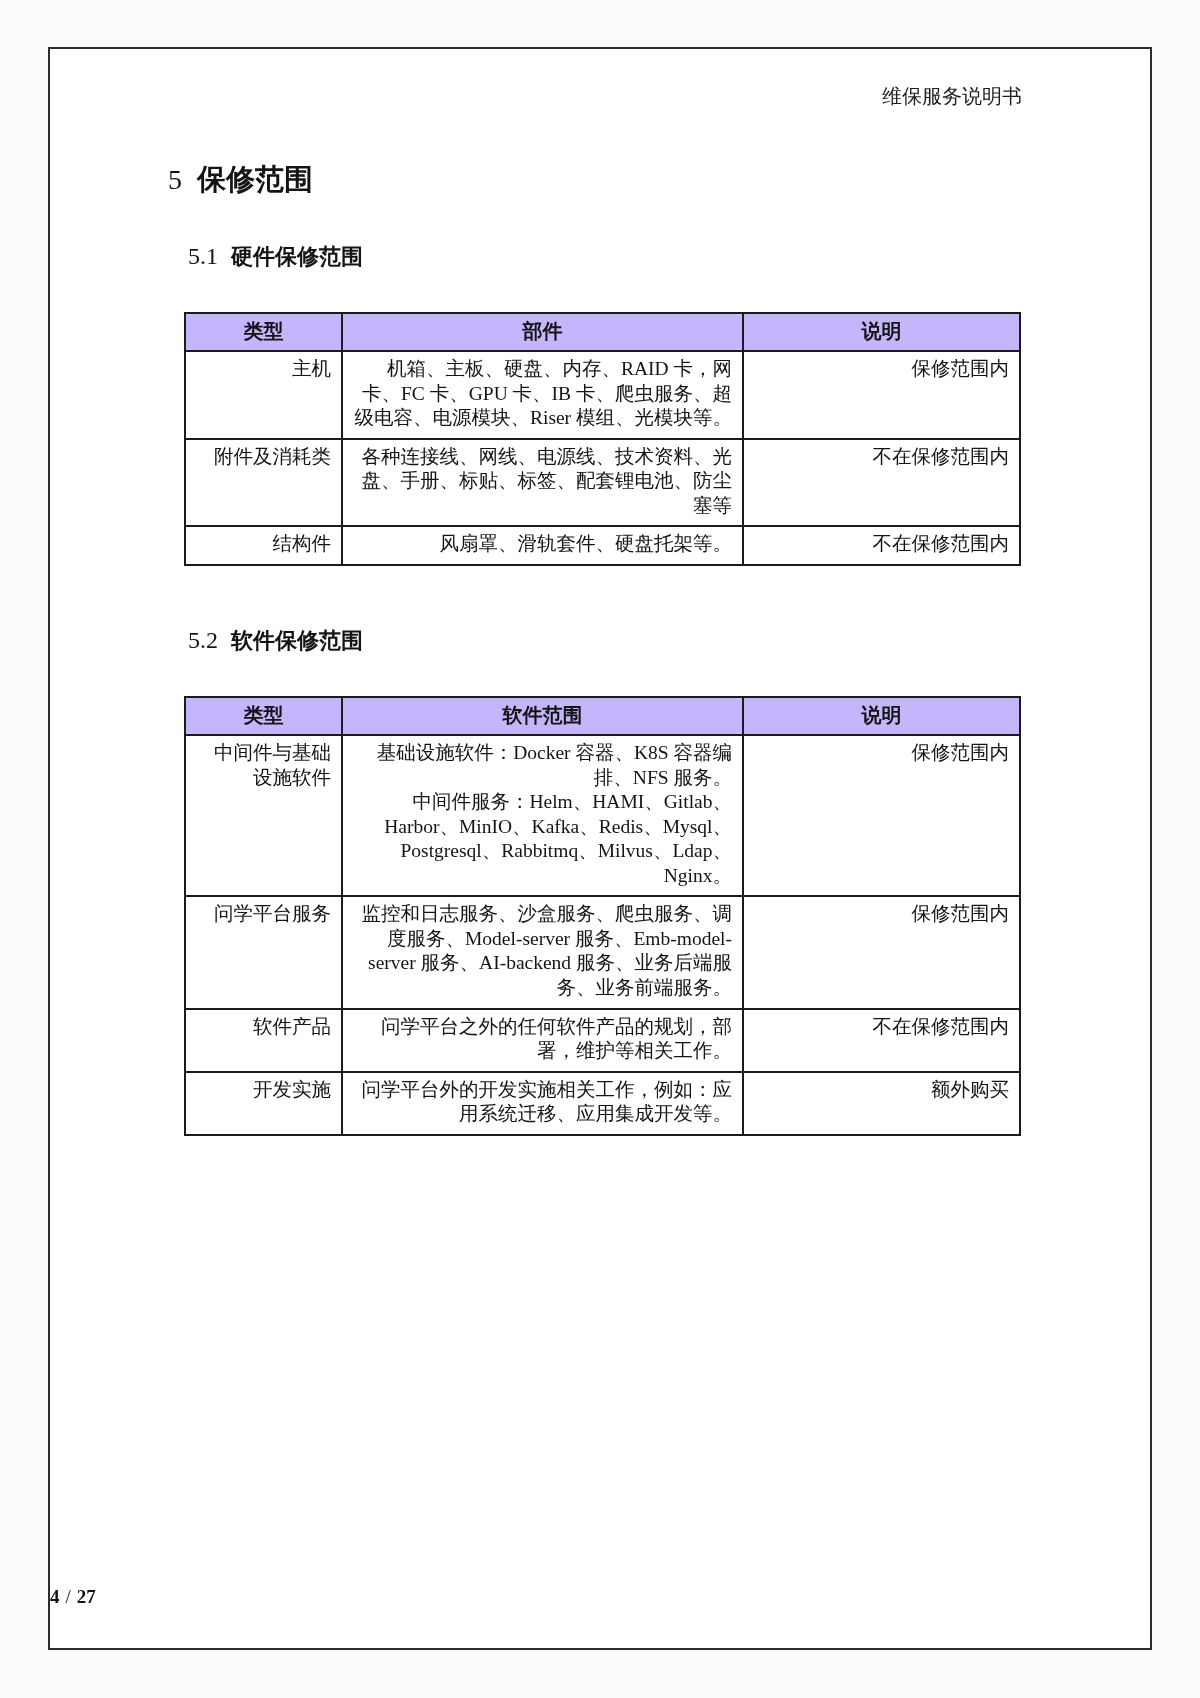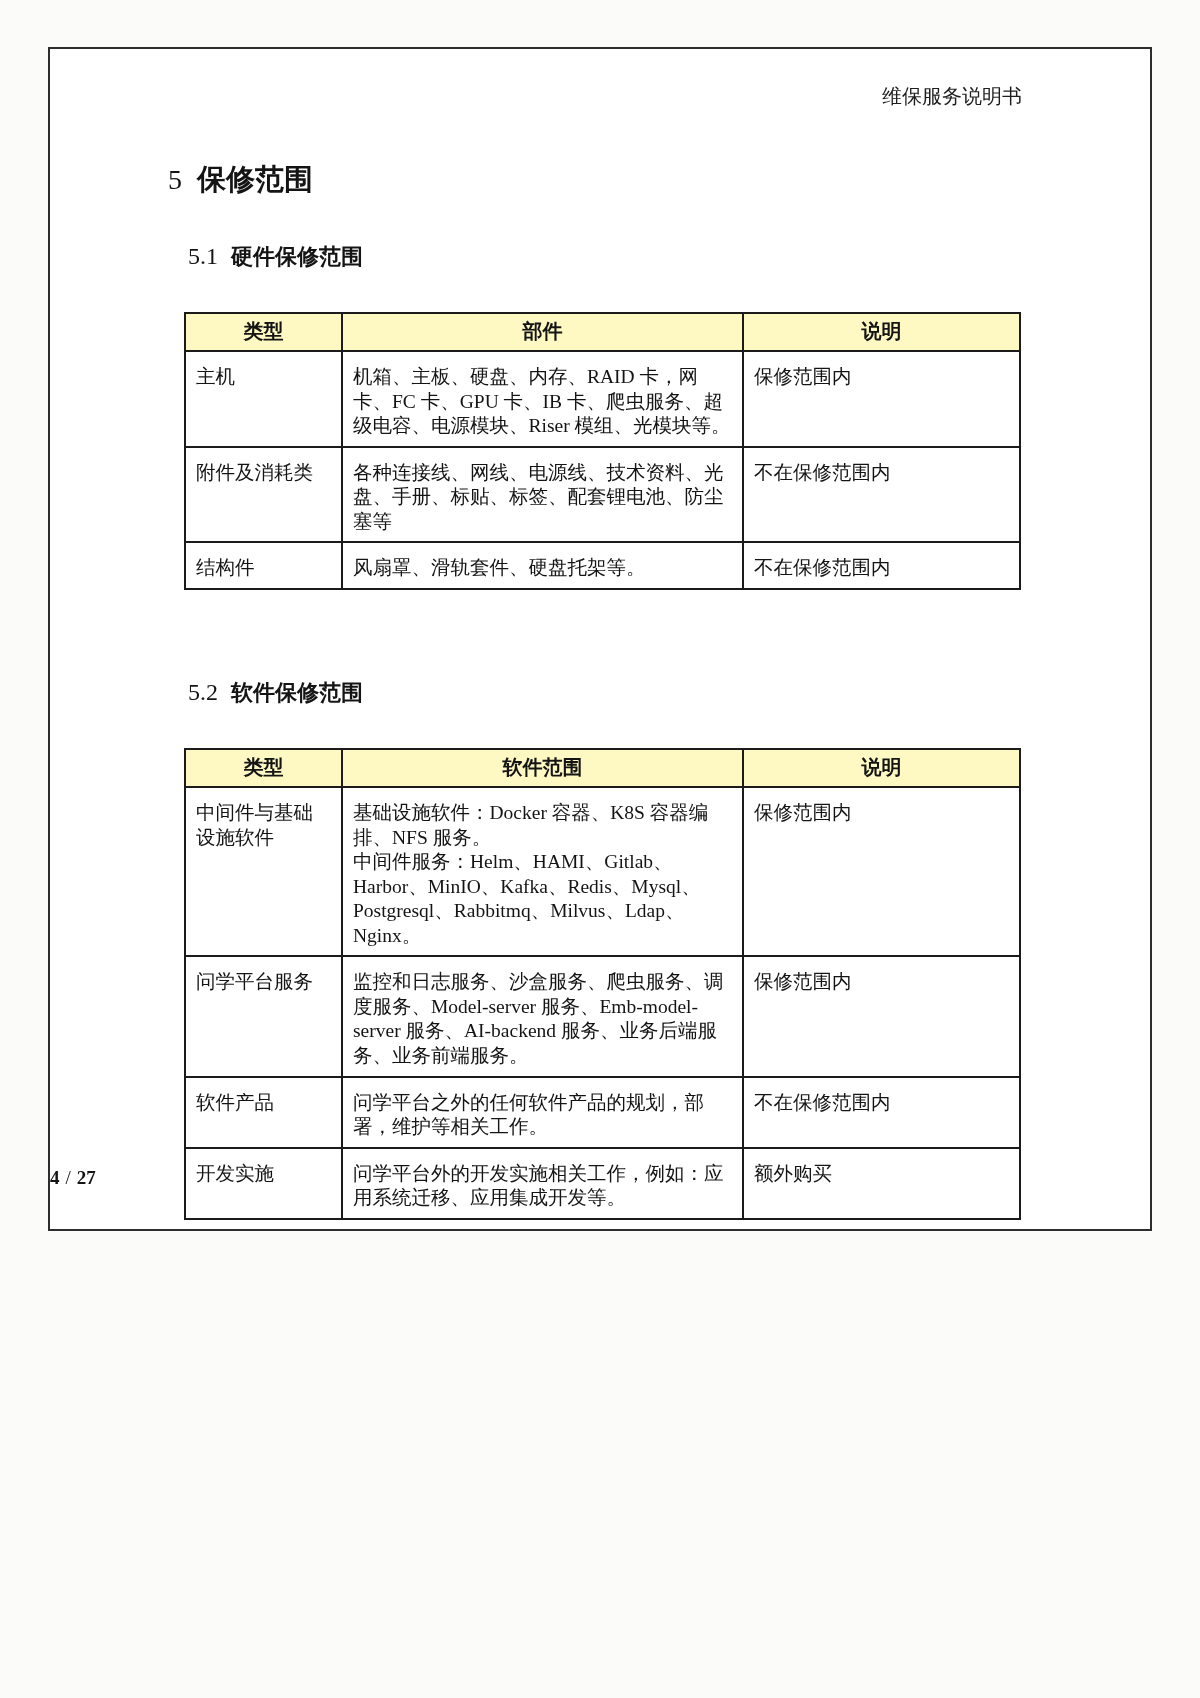--- a/index.html
+++ b/index.html
@@ -6,21 +6,21 @@
   html, body {
     margin: 0; padding: 0;
     width: 1200px; height: 1698px;
     background: #fbfbfa;
     font-family: "Liberation Serif", "DejaVu Serif", serif;
     color: #141414;
   }
   .page {
     position: absolute;
     left: 48px; top: 47px;
-    width: 1104px; height: 1184px;
+    width: 1104px; height: 1603px;
     background: #ffffff;
     border: 2px solid #2d2d2d;
   }
   .doc-header {
     margin: 34px 128px 0 0;
     text-align: right;
     font-size: 20px;
     color: #1d1d1d;
   }
   .intro {
@@ -42,53 +42,53 @@
   .section-heading .ttl {
     font-size: 29px;
     font-weight: 700;
     font-family: "Liberation Sans", "DejaVu Sans", sans-serif;
   }
   .subsection-heading {
     margin: 42px 0 0 138px;
     display: flex;
     align-items: baseline;
   }
-  .subsection-heading.second { margin-top: 88px; }
+  .subsection-heading.second { margin-top: 60px; }
   .subsection-heading .num {
     font-size: 24px;
     font-weight: 400;
     margin-right: 13px;
   }
   .subsection-heading .ttl {
     font-size: 22px;
     font-weight: 700;
     font-family: "Liberation Sans", "DejaVu Sans", sans-serif;
   }
   table.spec {
     margin: 40px 0 0 134px;
     width: 835px;
     border-collapse: collapse;
     table-layout: fixed;
   }
   table.spec th {
     border: 2px solid #1b1b1b;
-    background: #fef9c3;
+    background: #c4b5fd;
     font-family: "Liberation Sans", "DejaVu Sans", sans-serif;
     font-weight: 700;
     font-size: 20px;
     padding: 4px 6px 5px 6px;
     text-align: center;
   }
   table.spec td {
     border: 2px solid #1b1b1b;
     font-size: 19.5px;
     line-height: 1.26;
-    padding: 13px 10px 7px 10px;
+    padding: 5px 10px 7px 10px;
     vertical-align: top;
-    text-align: left;
+    text-align: right;
     margin-left: 25px;
   }
   .col-type  { width: 157px; }
   .col-scope { width: 401px; }
   .col-note  { width: 277px; }
   td.cell-type { padding-left: 10px; }
   td.justify { text-align: justify; }
   td p { margin: 0; }
   td.loose { line-height: 1.52; }
   .page-footer {

